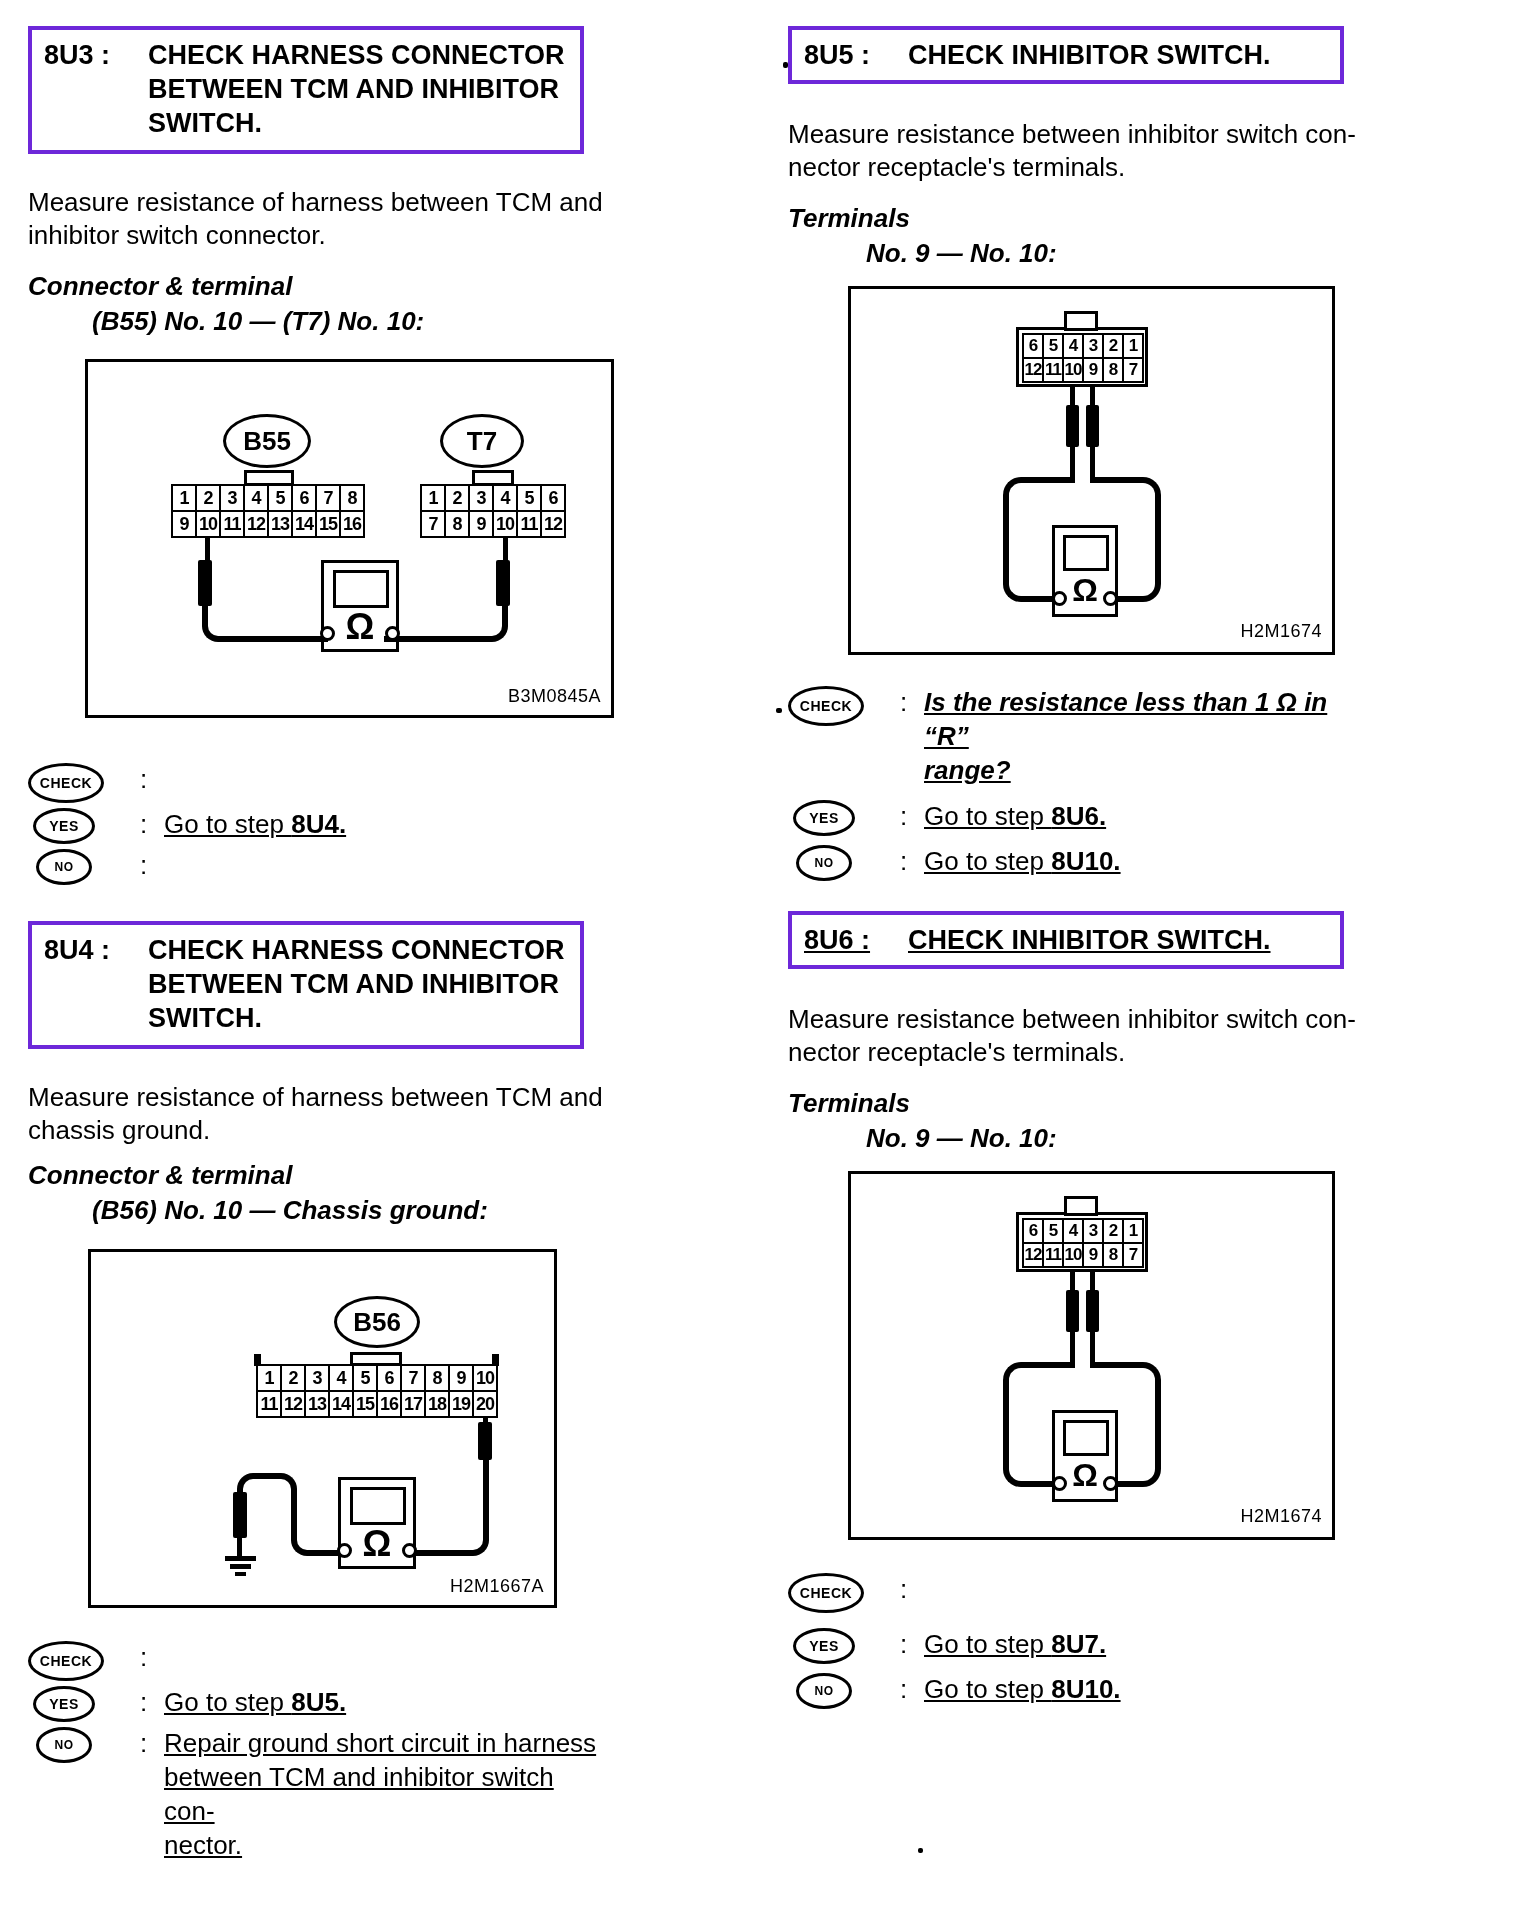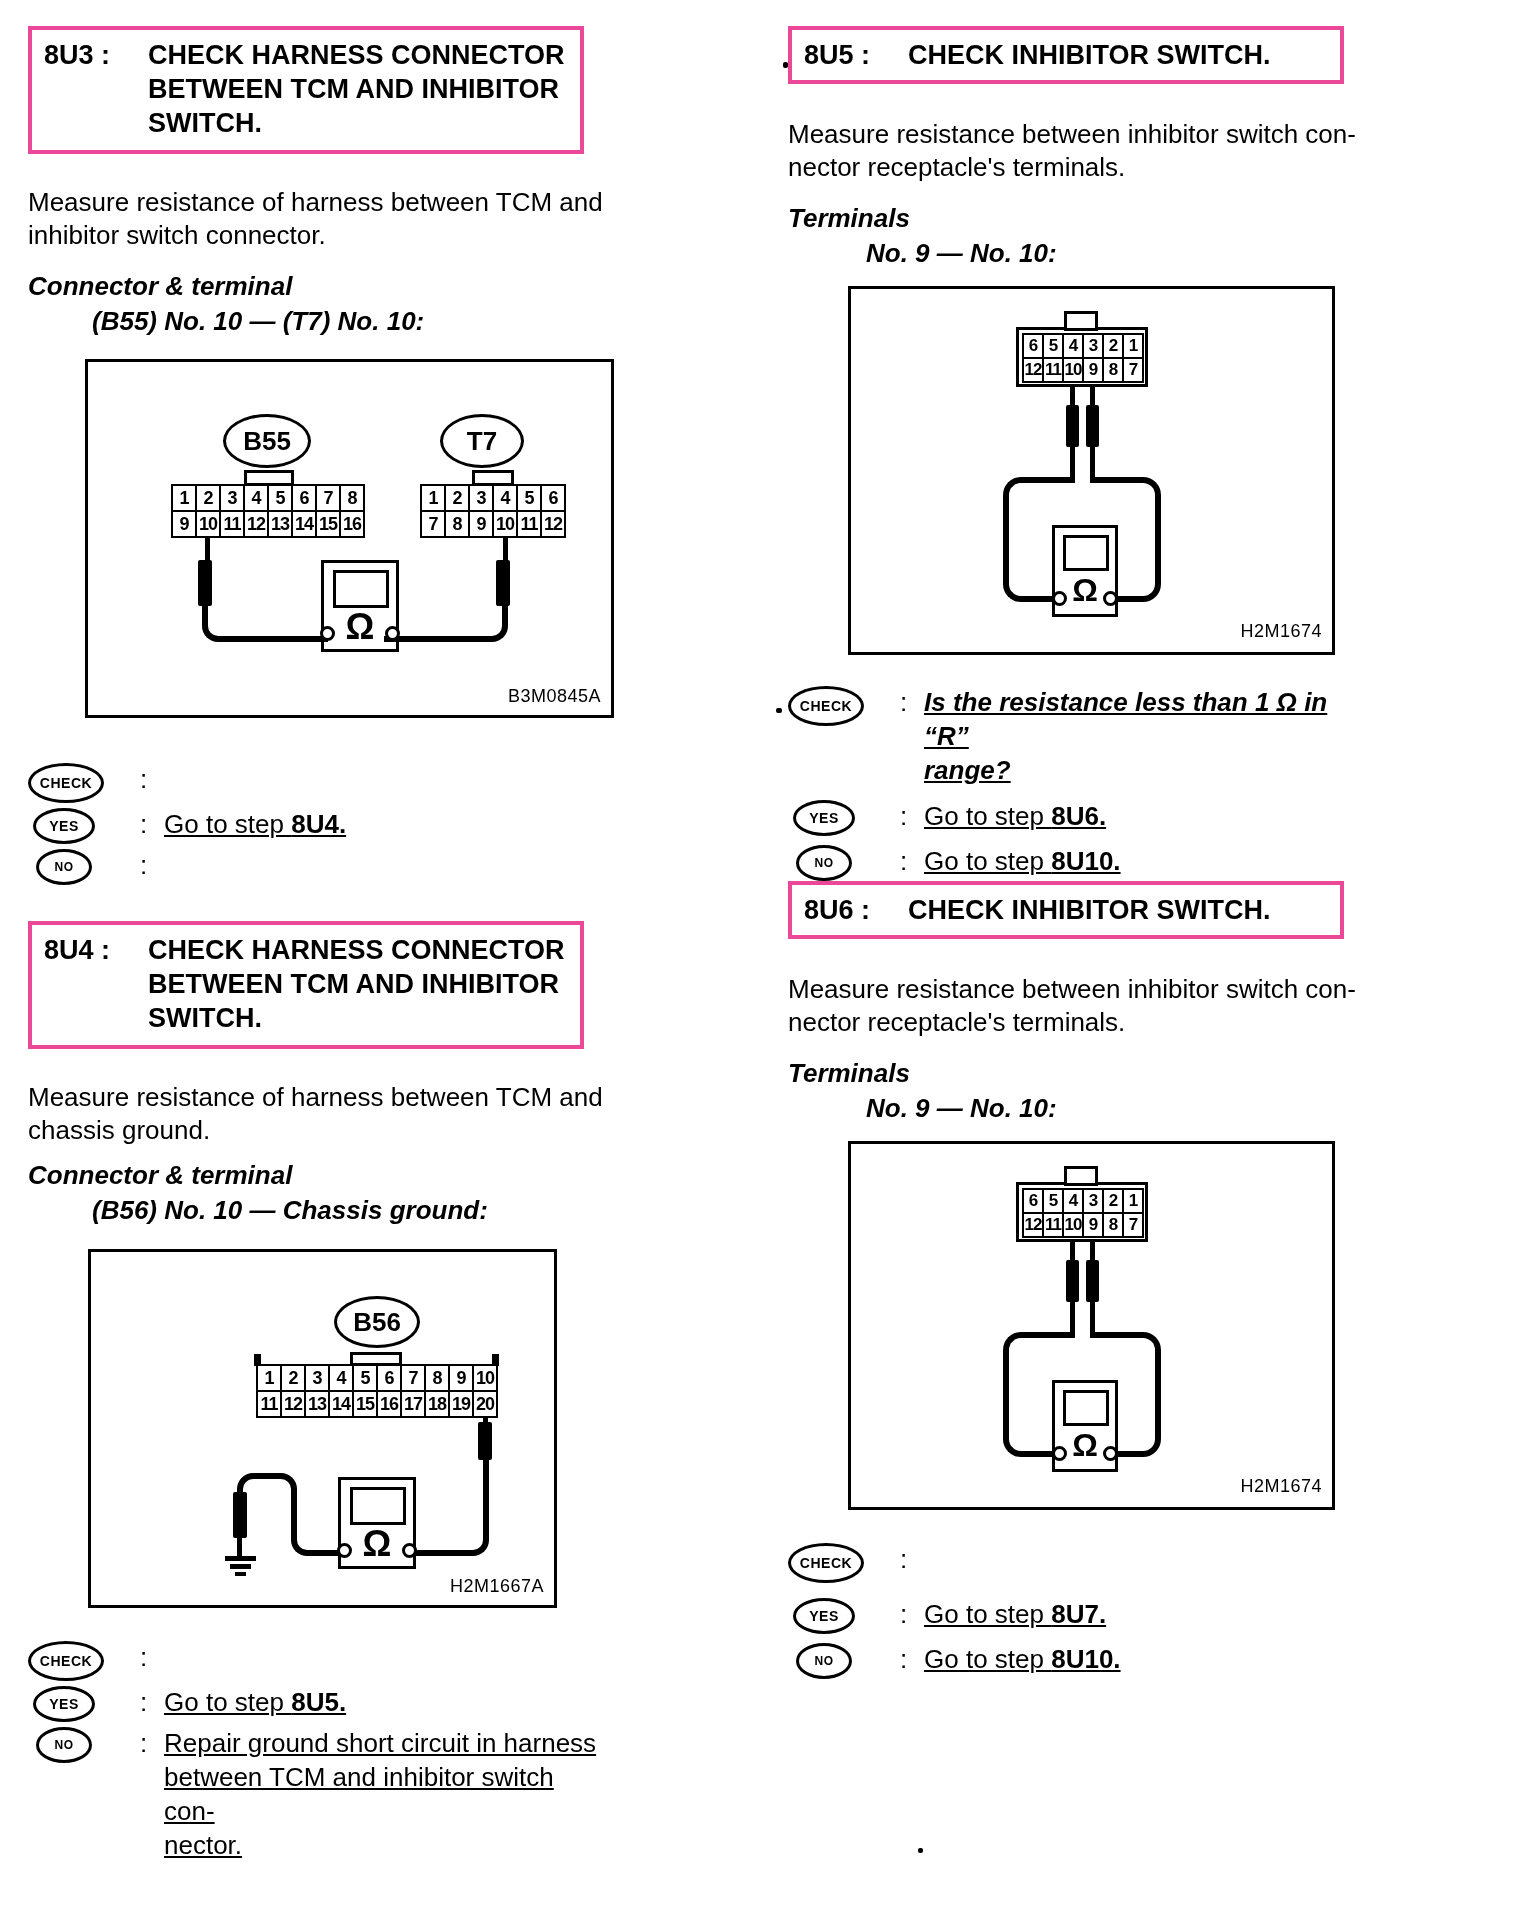--- a/index.html
+++ b/index.html
@@ -7,21 +7,21 @@
   body {
     width:1536px; height:1914px; position:relative;
     font-family:"Liberation Sans", sans-serif; color:#000;
     -webkit-font-smoothing:none;
   }
   .col { position:absolute; top:26px; }
   .col-left  { left:28px;  width:578px; }
   .col-right { left:788px; width:590px; }
 
   .step-header {
-    border:4px solid #ec4899; width:556px;
+    border:4px solid #6d28d9; width:556px;
     padding:8px 10px 10px 12px;
     display:flex; align-items:flex-start;
     font-weight:bold; font-size:27px; line-height:34px;
   }
   .step-id { flex:none; width:104px; }
   .multiline { white-space:pre-line; }
 
   .body-text { margin-top:32px; font-size:26px; line-height:33px; }
   .subhead   { margin-top:18px; font-size:26px; line-height:32px; font-weight:bold; font-style:italic; }
   .subhead-terminal { margin-top:2px; font-size:26px; line-height:34px; font-weight:bold; font-style:italic; }
@@ -360,21 +360,21 @@
     </div>
     <div class="qa-row" style="margin-top:8px;">
       <span class="badge-wrap">
           <span class="badge badge-no">NO</span>
         </span>
       <span class="qa-colon">:</span>
       <span class="qa-text"><span>Go to step </span><b>8U10.</b></span>
     </div>
   </div>
 
-  <div class="step-header" style="padding-top:8px;padding-bottom:8px;">
+  <div class="step-header" style="margin-top:30px;padding-top:8px;padding-bottom:8px;text-decoration:underline;">
     <span class="step-id">8U6 :</span>
     <span class="step-title multiline">CHECK INHIBITOR SWITCH.</span>
   </div>
   <p class="body-text multiline" style="margin-top:34px;">Measure resistance between inhibitor switch con-
 nector receptacle's terminals.</p>
   <p class="subhead">Terminals</p>
   <p class="subhead-terminal indent-r">No. 9 — No. 10:</p>
 
   <div class="figure fig-sw fig-sm">
     <div class="tab" style="left:213px;top:22px;width:34px;height:20px;"></div>

